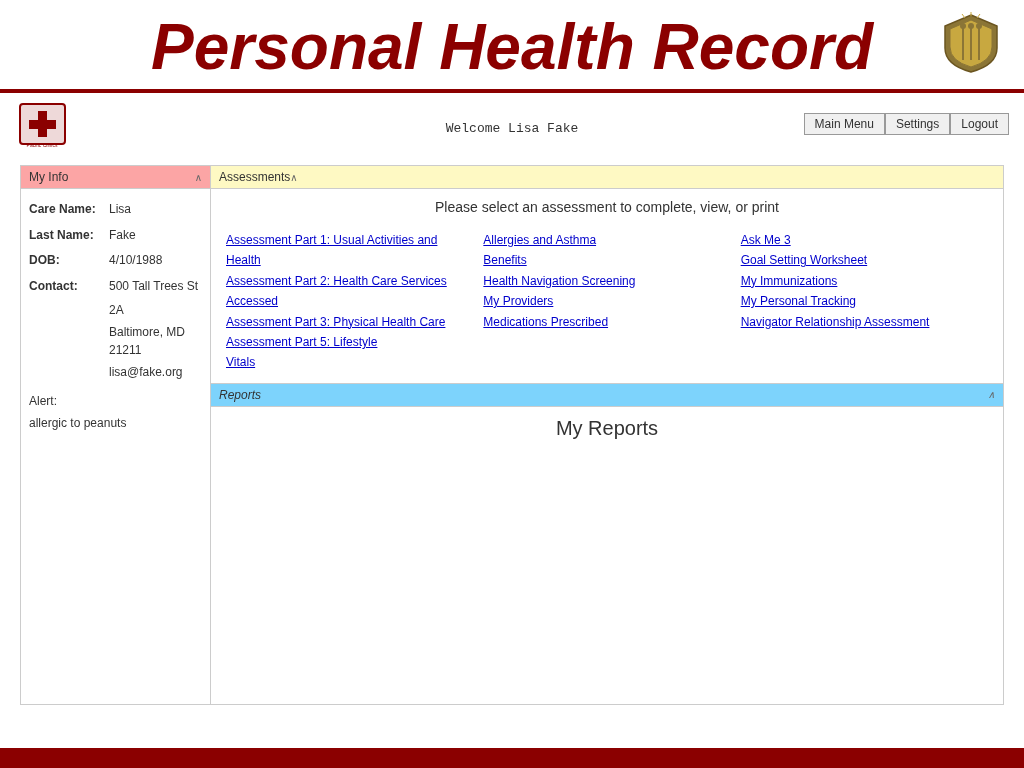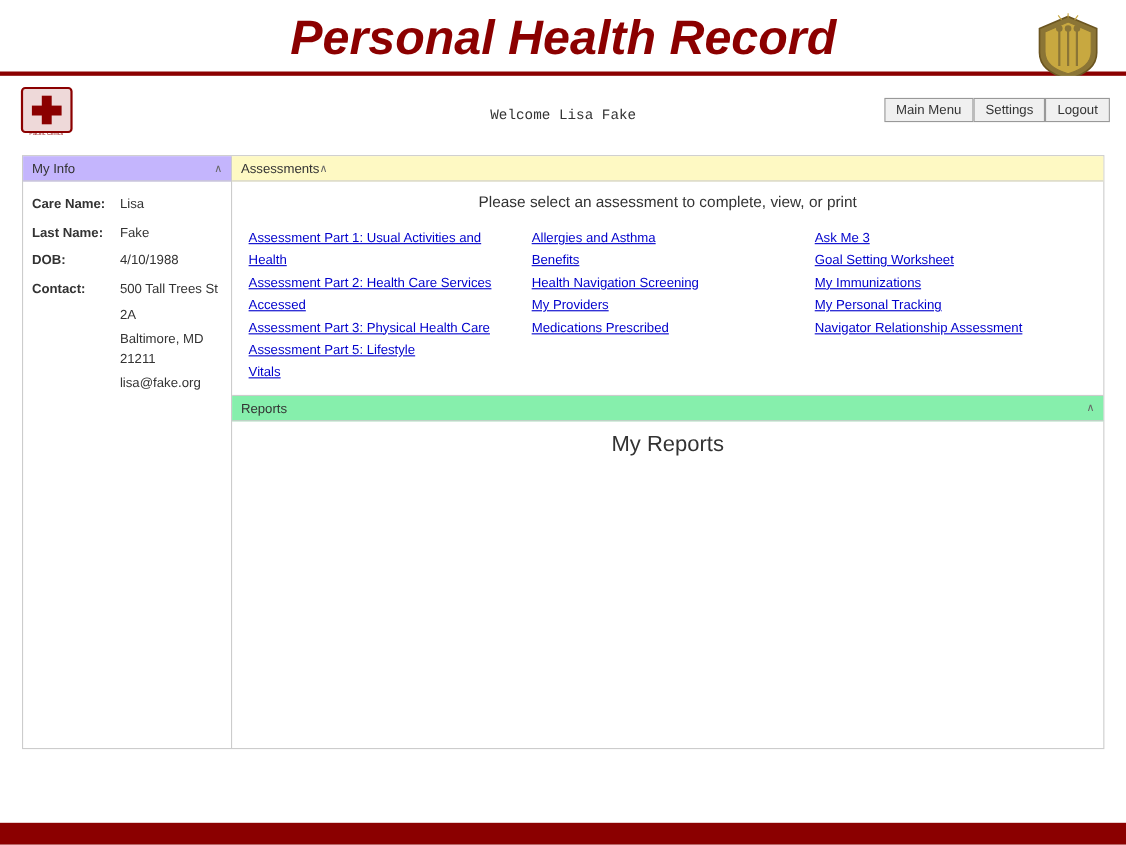--- a/index.html
+++ b/index.html
@@ -18,21 +18,21 @@
       background: #fff;
       padding: 10px 20px 5px 20px;
       display: flex;
       align-items: center;
       justify-content: center;
       position: relative;
       border-bottom: 4px solid #8b0000;
     }
 
     #title {
-      font-size: 44px;
+      font-size: 64px;
       font-weight: bold;
       color: #8b0000;
       font-style: italic;
       text-align: center;
       flex: 1;
     }
 
     #logo-area {
       position: absolute;
       right: 20px;
@@ -81,21 +81,21 @@
     }
 
     
     #left-panel {
       width: 190px;
       border-right: 1px solid #ccc;
       flex-shrink: 0;
     }
 
     .panel-header {
-      background: #c4b5fd;
+      background: #fca5a5;
       padding: 4px 8px;
       font-size: 12px;
       color: #333;
       display: flex;
       justify-content: space-between;
       align-items: center;
       border-bottom: 1px solid #ccc;
     }
 
     .panel-header-caret {
@@ -181,28 +181,29 @@
       cursor: pointer;
       line-height: 1.7;
     }
 
     
     #reports-section {
       flex: 1;
     }
 
     #reports-header {
-      background: #86efac;
+      background: #7dd3fc;
       padding: 4px 8px;
       font-size: 12px;
       color: #333;
       display: flex;
       justify-content: space-between;
       align-items: center;
       border-bottom: 1px solid #ccc;
+      font-style: italic;
     }
 
     #reports-content {
       padding: 10px 15px;
       text-align: center;
     }
 
     #reports-title {
       font-size: 20px;
       color: #333;
@@ -310,20 +311,24 @@
       </div>
       <div class="info-address">
         <span>2A</span>
       </div>
       <div class="info-address">
         <span>Baltimore, MD 21211</span>
       </div>
       <div class="info-address">
         <span>lisa@fake.org</span>
       </div>
+      <div class="alert-section">
+        <div>Alert:</div>
+        <div>allergic to peanuts</div>
+      </div>
     </div>
   </div>
 
   <div id="right-panel">
 
     <div id="assessments-section">
       <div id="assessments-header">
         <span>Assessments</span>
         <span class="panel-header-caret">∧</span>
       </div>

